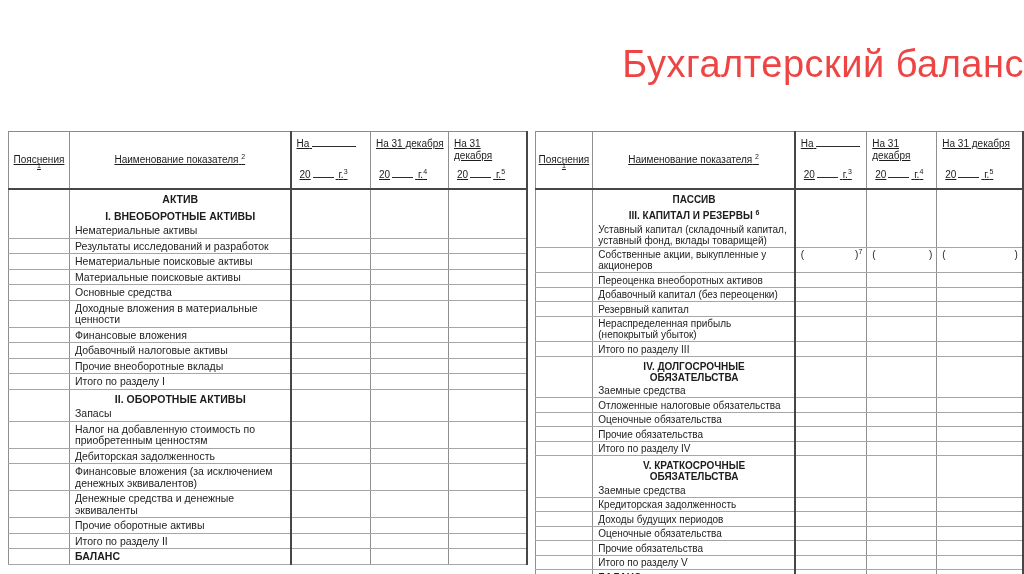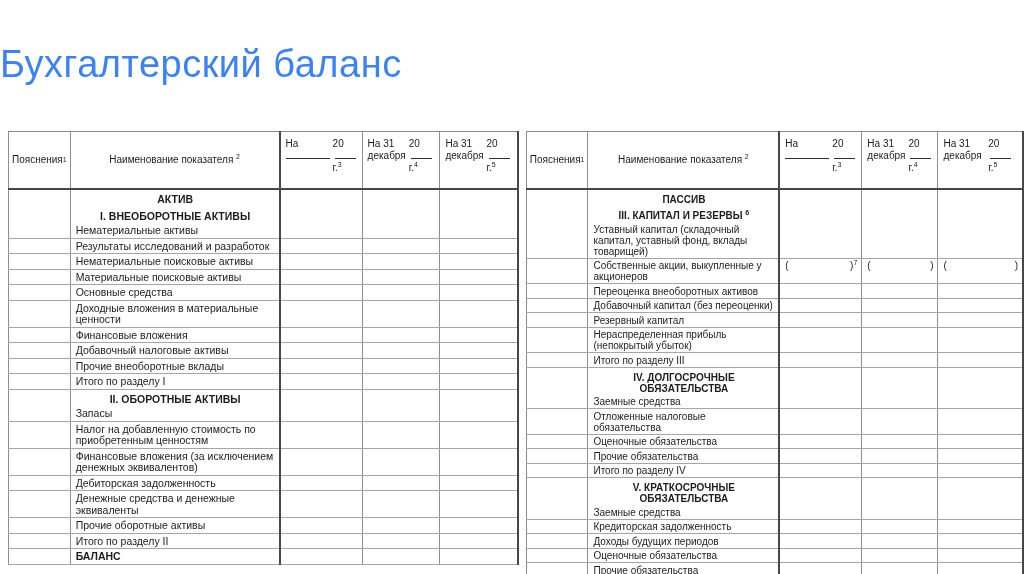--- a/index.html
+++ b/index.html
@@ -2,43 +2,43 @@
 <html><head>
 <meta charset="utf-8">
 <style>
   * { box-sizing: border-box; }
   html,body { margin:0; padding:0; }
   body {
     width:1024px; height:574px; background:#ffffff; overflow:hidden;
     font-family:"Liberation Sans","DejaVu Sans",sans-serif; color:#1c1c1c;
   }
   .title {
-    text-align:left; font-size:38px; line-height:44px; font-weight:400;
-    color:#3b82f6; margin:42px 0 16px 0; letter-spacing:.5px;
+    text-align:right; font-size:38px; line-height:44px; font-weight:400;
+    color:#ef4444; margin:42px 0 16px 0; letter-spacing:.5px;
   }
   .tables-row {
     display:flex; align-items:flex-start; gap:7px;
     padding-left:8px; margin-top:45px;
   }
   table.bs {
     border-collapse:collapse; table-layout:fixed; background:#fff;
     border:1px solid #8a8a8a; border-right:2px solid #474747;
   }
   table.bs td {
     border-left:1px solid #8f8f8f; border-right:1px solid #8f8f8f;
     border-bottom:1px solid #a6a6a6; border-top:none;
     font-size:10.5px; line-height:11.5px; vertical-align:top;
     padding:2px 4px 1px 5px; overflow:hidden;
   }
   table.t-right td { font-size:10px; line-height:11px; padding-top:1.5px; }
   td.vfirst { border-left:2px solid #474747 !important; }
   thead td { border-bottom:2px solid #474747 !important; padding:0 !important; }
   .h-in {
-    height:56px; display:flex; padding:4px 3px;
-    font-size:10px; line-height:12px;
+    height:56px; display:flex; flex-direction:column; padding:4px 3px;
+    font-size:10px; line-height:12px;text-decoration:underline;
   }
   .h-center { justify-content:center; align-items:center; text-align:center; }
   .h-split { justify-content:space-between; align-items:flex-start; padding:6px 4px 7px 5px; }
   .hline2 { padding-left:3px; }
   sup { font-size:7px; line-height:0; vertical-align:super; }
   .ul { display:inline-block; border-bottom:1px solid #2e2e2e; height:8px; }
   .ul-long { width:44px; }
   .ul-short { width:21px; margin:0 2px; }
   tr.no-bb td { border-bottom:none; }
   tr.sec td { font-weight:700; padding-top:4px; }
@@ -197,28 +197,28 @@
         </tr>
         <tr>
           <td class="exp"></td>
           <td class="name"><span>Налог на добавленную стоимость по приобретенным ценностям</span></td>
           <td class="vcell vfirst"></td>
           <td class="vcell"></td>
           <td class="vcell"></td>
         </tr>
         <tr>
           <td class="exp"></td>
+          <td class="name"><span>Дебиторская задолженность</span></td>
+          <td class="vcell vfirst"></td>
+          <td class="vcell"></td>
+          <td class="vcell"></td>
+        </tr>
+        <tr>
+          <td class="exp"></td>
           <td class="name"><span>Финансовые вложения (за исключением денежных эквивалентов)</span></td>
-          <td class="vcell vfirst"></td>
-          <td class="vcell"></td>
-          <td class="vcell"></td>
-        </tr>
-        <tr>
-          <td class="exp"></td>
-          <td class="name"><span>Дебиторская задолженность</span></td>
           <td class="vcell vfirst"></td>
           <td class="vcell"></td>
           <td class="vcell"></td>
         </tr>
         <tr>
           <td class="exp"></td>
           <td class="name"><span>Денежные средства и денежные эквиваленты</span></td>
           <td class="vcell vfirst"></td>
           <td class="vcell"></td>
           <td class="vcell"></td>

